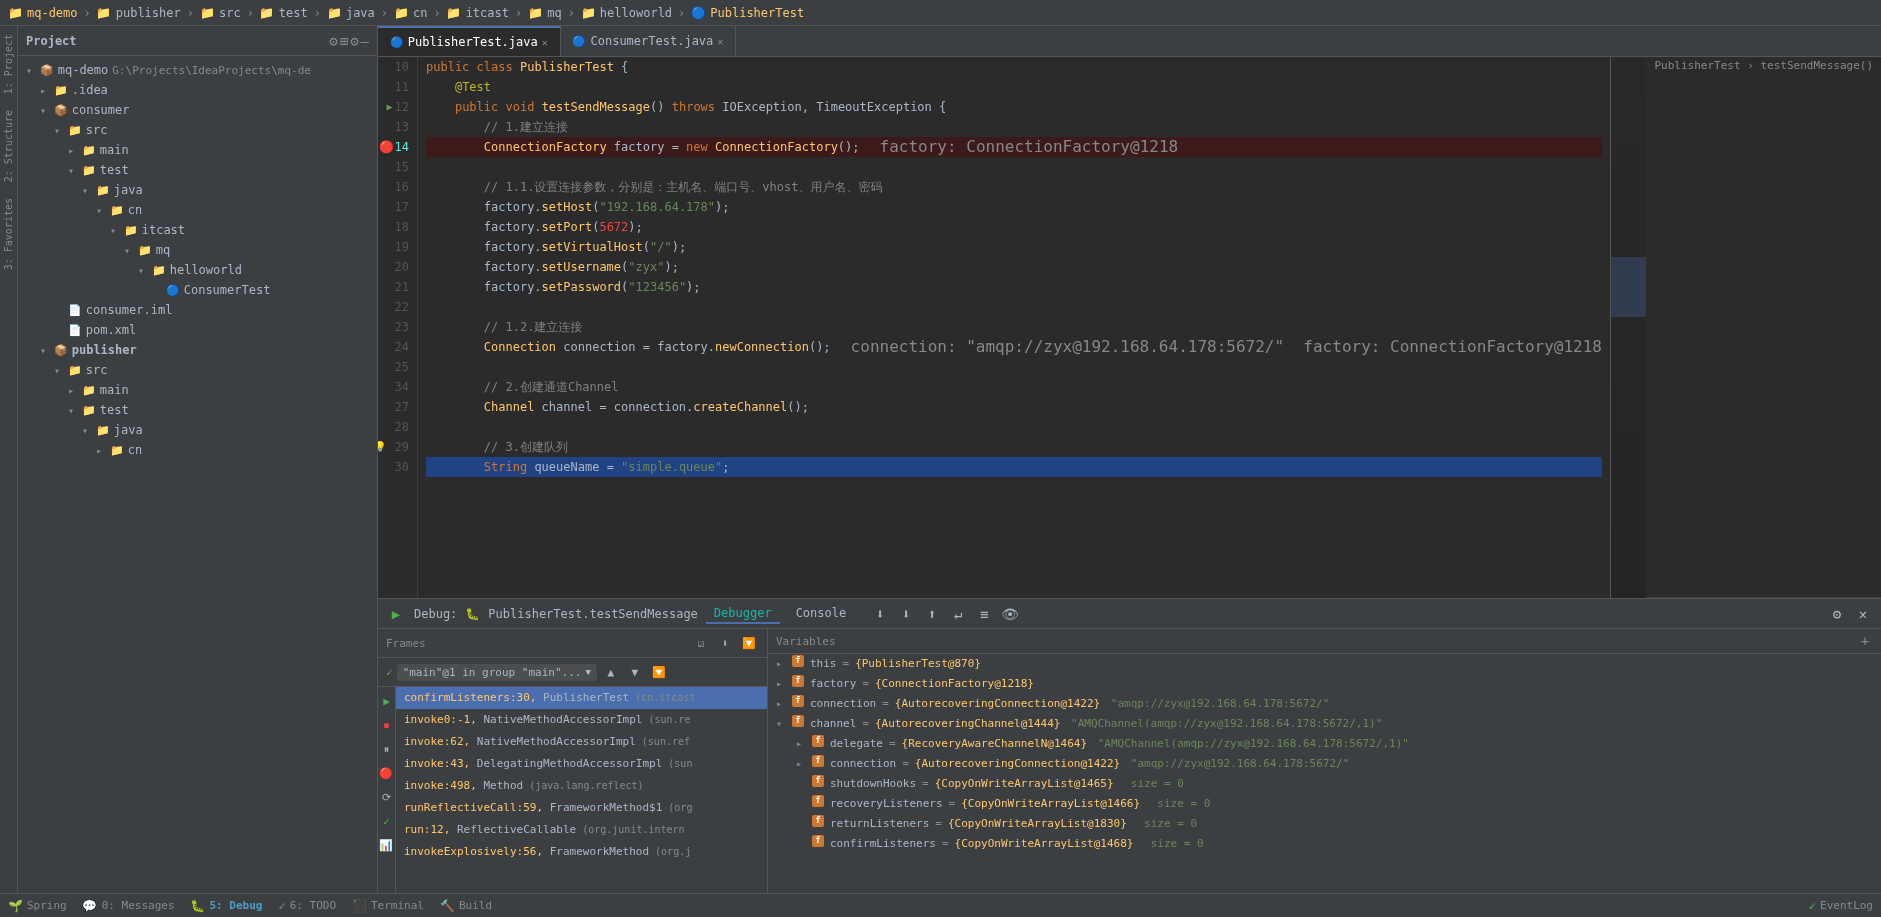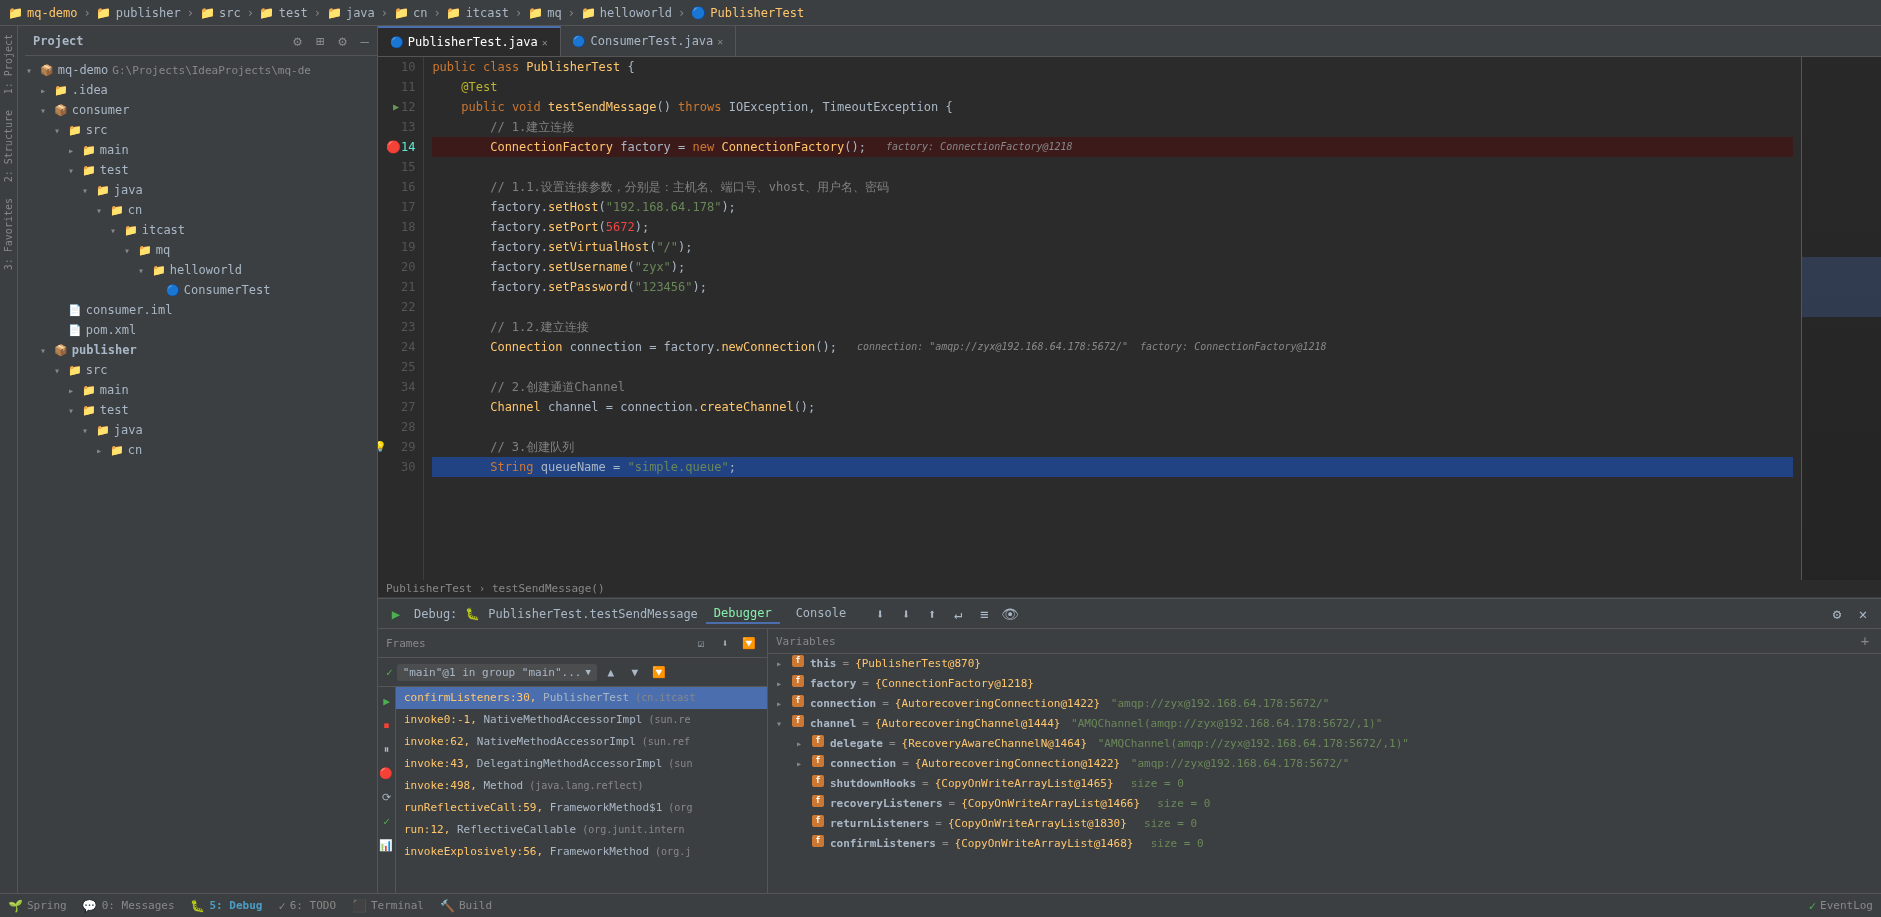--- a/index.html
+++ b/index.html
@@ -46,23 +46,22 @@
       flex-direction: column;
       overflow: hidden;
     }
 
     .panel-header {
       display: flex;
       align-items: center;
       padding: 4px 8px;
       background: #3c3f41;
       border-bottom: 1px solid #555;
-      gap: 14px;
+      gap: 2px;
       min-height: 30px;
-      margin-left: 7px;
     }
     .panel-header .icon-btn { color: #888; cursor: pointer; font-size: 14px; }
 
     .tree-container {
       flex: 1;
       overflow-y: auto;
       overflow-x: hidden;
       padding: 4px 0;
     }
     .tree-container::-webkit-scrollbar { width: 6px; }
@@ -104,21 +103,21 @@
     }
     .tab.active { background: #2b2b2b; color: #fff; border-top: 2px solid #4b6eaf; }
     .tab .tab-close { color: #888; cursor: pointer; font-size: 10px; }
     .tab .java-icon { color: #4b9dc4; font-size: 11px; }
 
     
     .editor-area {
       flex: 1;
       background: #2b2b2b;
       display: flex;
-      flex-direction: column;
+      flex-direction: row;
       overflow: hidden;
       justify-content: center;
     }
 
     .editor-content {
       flex: 1;
       overflow-y: auto;
       overflow-x: auto;
       display: flex;
       position: relative;
@@ -158,21 +157,21 @@
     .code-line.error-line { background: #3c1a1a; }
 
     
     .kw { color: #cc7832; }
     .cls { color: #ffc66d; }
     .str { color: #6a8759; }
     .num { color: #ef4444; }
     .cmt { color: #808080; }
     .method { color: #ffc66d; }
     .annotation { color: #bbb529; }
-    .hint { color: #888; font-style: italic; font-size: 10px; margin-left: 20px; }
+    .hint { color: #888; font-size: 16px; margin-left: 20px; }
 
     
     .editor-breadcrumb {
       padding: 2px 8px;
       background: #2b2b2b;
       border-bottom: 1px solid #3c3f41;
       font-size: 11px;
       color: #888;
       display: flex;
       gap: 4px;
@@ -196,21 +195,21 @@
       min-height: 30px;
     }
     .debug-title { color: #a9b7c6; font-size: 12px; }
     .debug-tab {
       padding: 2px 8px;
       cursor: pointer;
       color: #a9b7c6;
       font-size: 12px;
       border-bottom: 2px solid transparent;
     }
-    .debug-tab.active { color: #86efac; border-bottom: 2px solid #4b6eaf; }
+    .debug-tab.active { color: #14b8a6; border-bottom: 2px solid #4b6eaf; }
 
     .debug-content {
       display: flex;
       flex: 1;
       overflow: hidden;
     }
 
     .frames-panel {
       width: 390px;
       border-right: 1px solid #555;
@@ -276,21 +275,21 @@
       padding: 1px 8px;
       font-size: 11px;
       line-height: 18px;
       display: flex;
       align-items: flex-start;
       gap: 4px;
     }
     .var-arrow { color: #888; font-size: 10px; width: 12px; cursor: pointer; }
     .var-icon { width: 12px; height: 12px; border-radius: 2px; display: inline-flex; align-items: center; justify-content: center; font-size: 8px; font-weight: bold; margin-right: 2px; flex-shrink: 0; }
     .var-icon.orange { background: #cc7832; color: #fff; }
-    .var-name { color: #a9b7c6; font-weight: bold; }
+    .var-name { color: #a9b7c6; }
     .var-equals { color: #888; margin: 0 2px; }
     .var-value { color: #6a8759; }
     .var-value.obj { color: #ffc66d; }
     .var-value.str { color: #6a8759; }
 
     
     .minimap {
       width: 80px;
       background: #1e1e1e;
       border-left: 1px solid #555;

